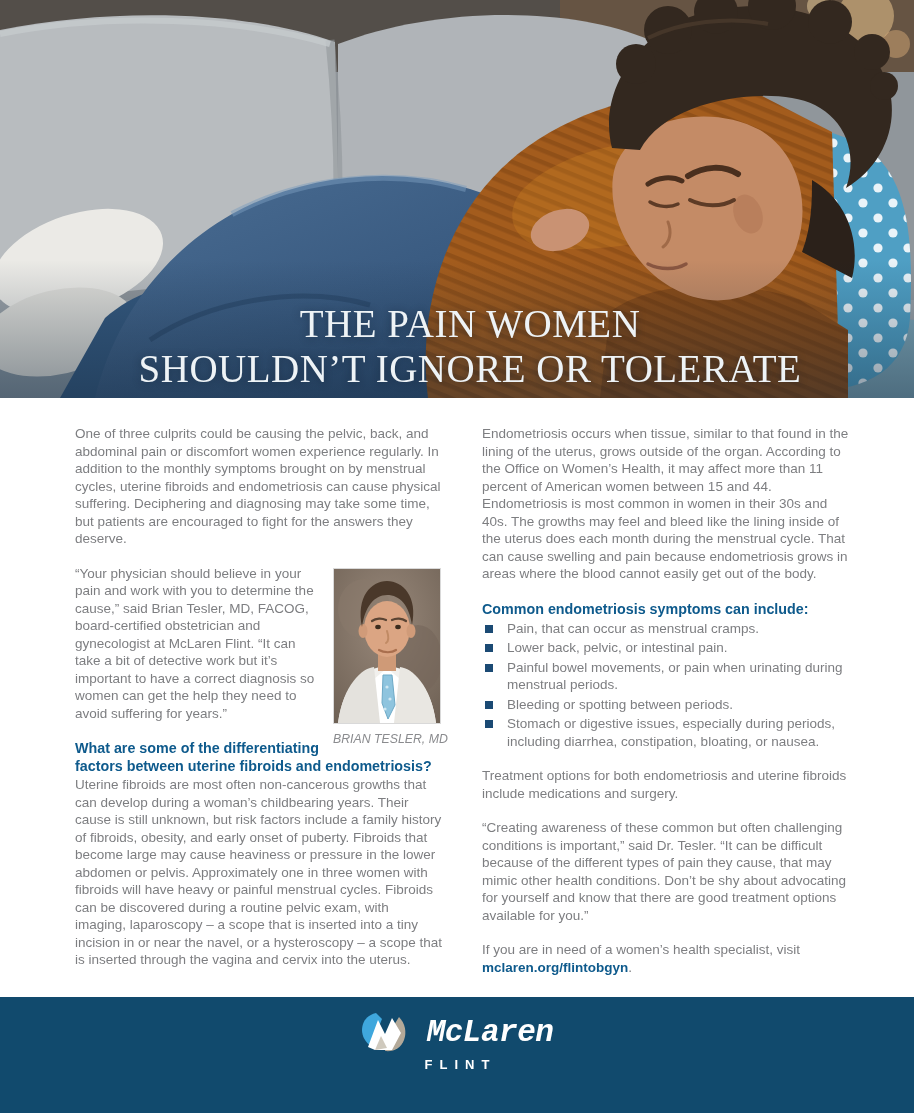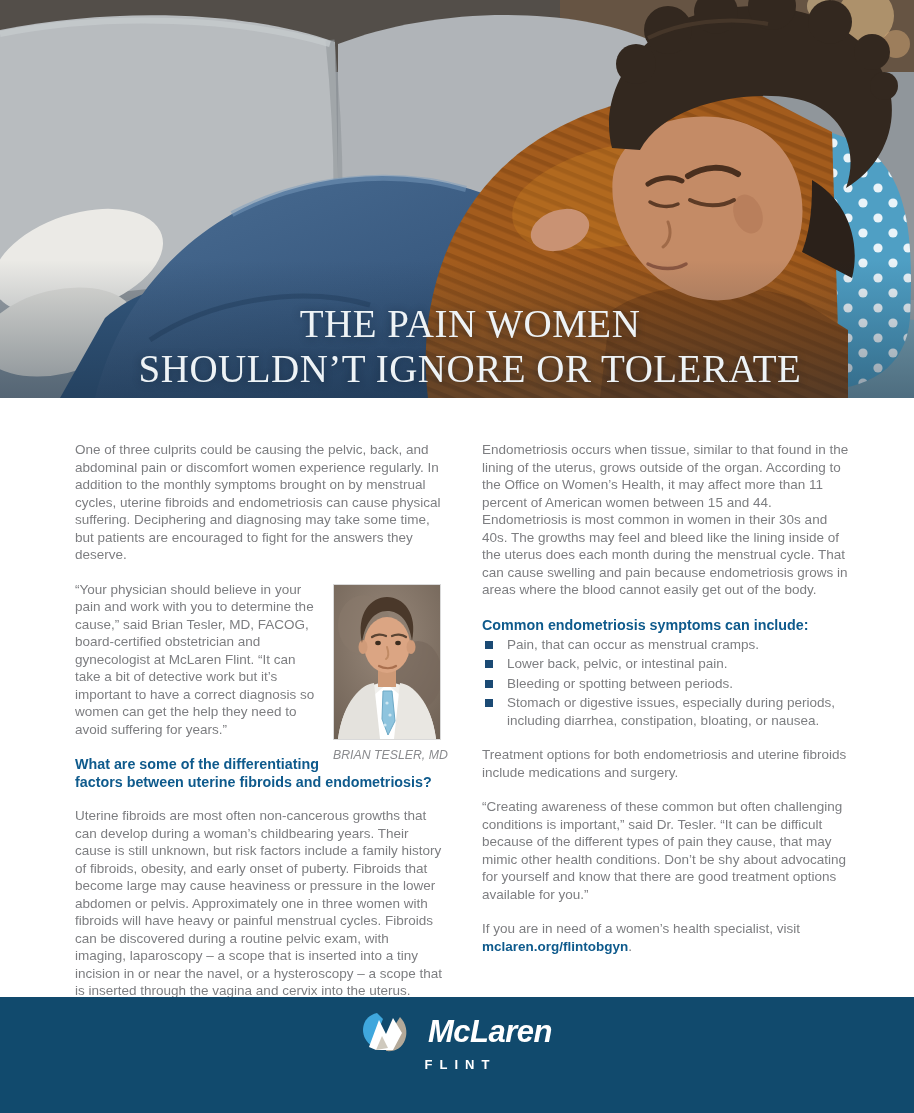--- a/index.html
+++ b/index.html
@@ -23,21 +23,21 @@
   }
   .hero-title .line { display:block; }
   .hero-title .line + .line { margin-top:6px; }
 
   
   .body-columns {
     display:flex; gap:39px; padding:27px 64px 0 75px;
     color:#7d7e81; font-size:13.5px; line-height:17.5px;
   }
   .col { flex:1; min-width:0; }
-  .col p { margin:16px 0 17px 0; }
+  .col p { margin:0 0 17px 0; }
   .blue-heading {
     color:#0e5a8c; font-weight:bold; font-size:14.3px; line-height:18px;
     margin:0 0 1px 0;
   }
   .tight-top { margin-top:0; }
 
   
   .doctor-figure { float:right; width:110px; margin:3px 0 4px 11px; }
   .doctor-photo {
     width:108px; height:156px; border:1px solid #d9d9d9; background:#7e6f61;
@@ -59,21 +59,21 @@
 
   .inline-link { color:#0e5a8c; font-weight:bold; cursor:pointer; }
 
   
   .footer {
     position:absolute; left:0; right:0; bottom:0; height:116px;
     background:#114a6d;
     display:flex; flex-direction:column; align-items:center;
     padding-top:15px;
   }
-  .brand-row { display:flex; align-items:center; gap:20px; }
+  .brand-row { display:flex; align-items:center; gap:20px;font-family:Liberation Mono, monospace; }
   .brand-name {
     color:#ffffff; font-size:31px; font-weight:bold; font-style:italic;
     letter-spacing:-0.5px;
   }
   .brand-location {
     color:#ffffff; font-size:13px; font-weight:bold;
     letter-spacing:7px; text-indent:7px; margin-top:5px;
   }
 </style>
 </head>
@@ -229,20 +229,21 @@
       <p class="tight-top">Uterine fibroids are most often non-cancerous growths that can develop during a woman’s childbearing years. Their cause is still unknown, but risk factors include a family history of fibroids, obesity, and early onset of puberty. Fibroids that become large may cause heaviness or pressure in the lower abdomen or pelvis. Approximately one in three women with fibroids will have heavy or painful menstrual cycles. Fibroids can be discovered during a routine pelvic exam, with imaging, laparoscopy – a scope that is inserted into a tiny incision in or near the navel, or a hysteroscopy – a scope that is inserted through the vagina and cervix into the uterus.</p>
     </div>
 
     <div class="col">
       <p>Endometriosis occurs when tissue, similar to that found in the lining of the uterus, grows outside of the organ. According to the Office on Women’s Health, it may affect more than 11 percent of American women between 15 and 44. Endometriosis is most common in women in their 30s and 40s. The growths may feel and bleed like the lining inside of the uterus does each month during the menstrual cycle. That can cause swelling and pain because endometriosis grows in areas where the blood cannot easily get out of the body.</p>
 
       <h3 class="blue-heading">Common endometriosis symptoms can include:</h3>
       <ul class="symptoms">
         <li>Pain, that can occur as menstrual cramps.</li>
         <li>Lower back, pelvic, or intestinal pain.</li>
+        <li>Painful bowel movements, or pain when urinating during menstrual periods.</li>
         <li>Bleeding or spotting between periods.</li>
         <li>Stomach or digestive issues, especially during periods, including diarrhea, constipation, bloating, or nausea.</li>
       </ul>
 
       <p>Treatment options for both endometriosis and uterine fibroids include medications and surgery.</p>
       <p>“Creating awareness of these common but often challenging conditions is important,” said Dr. Tesler. “It can be difficult because of the different types of pain they cause, that may mimic other health conditions. Don’t be shy about advocating for yourself and know that there are good treatment options available for you.”</p>
 
       <p><span>If you are in need of a women’s health specialist, visit </span><span class="inline-link">mclaren.org/flintobgyn</span><span>.</span></p>
     </div>
   </div>

